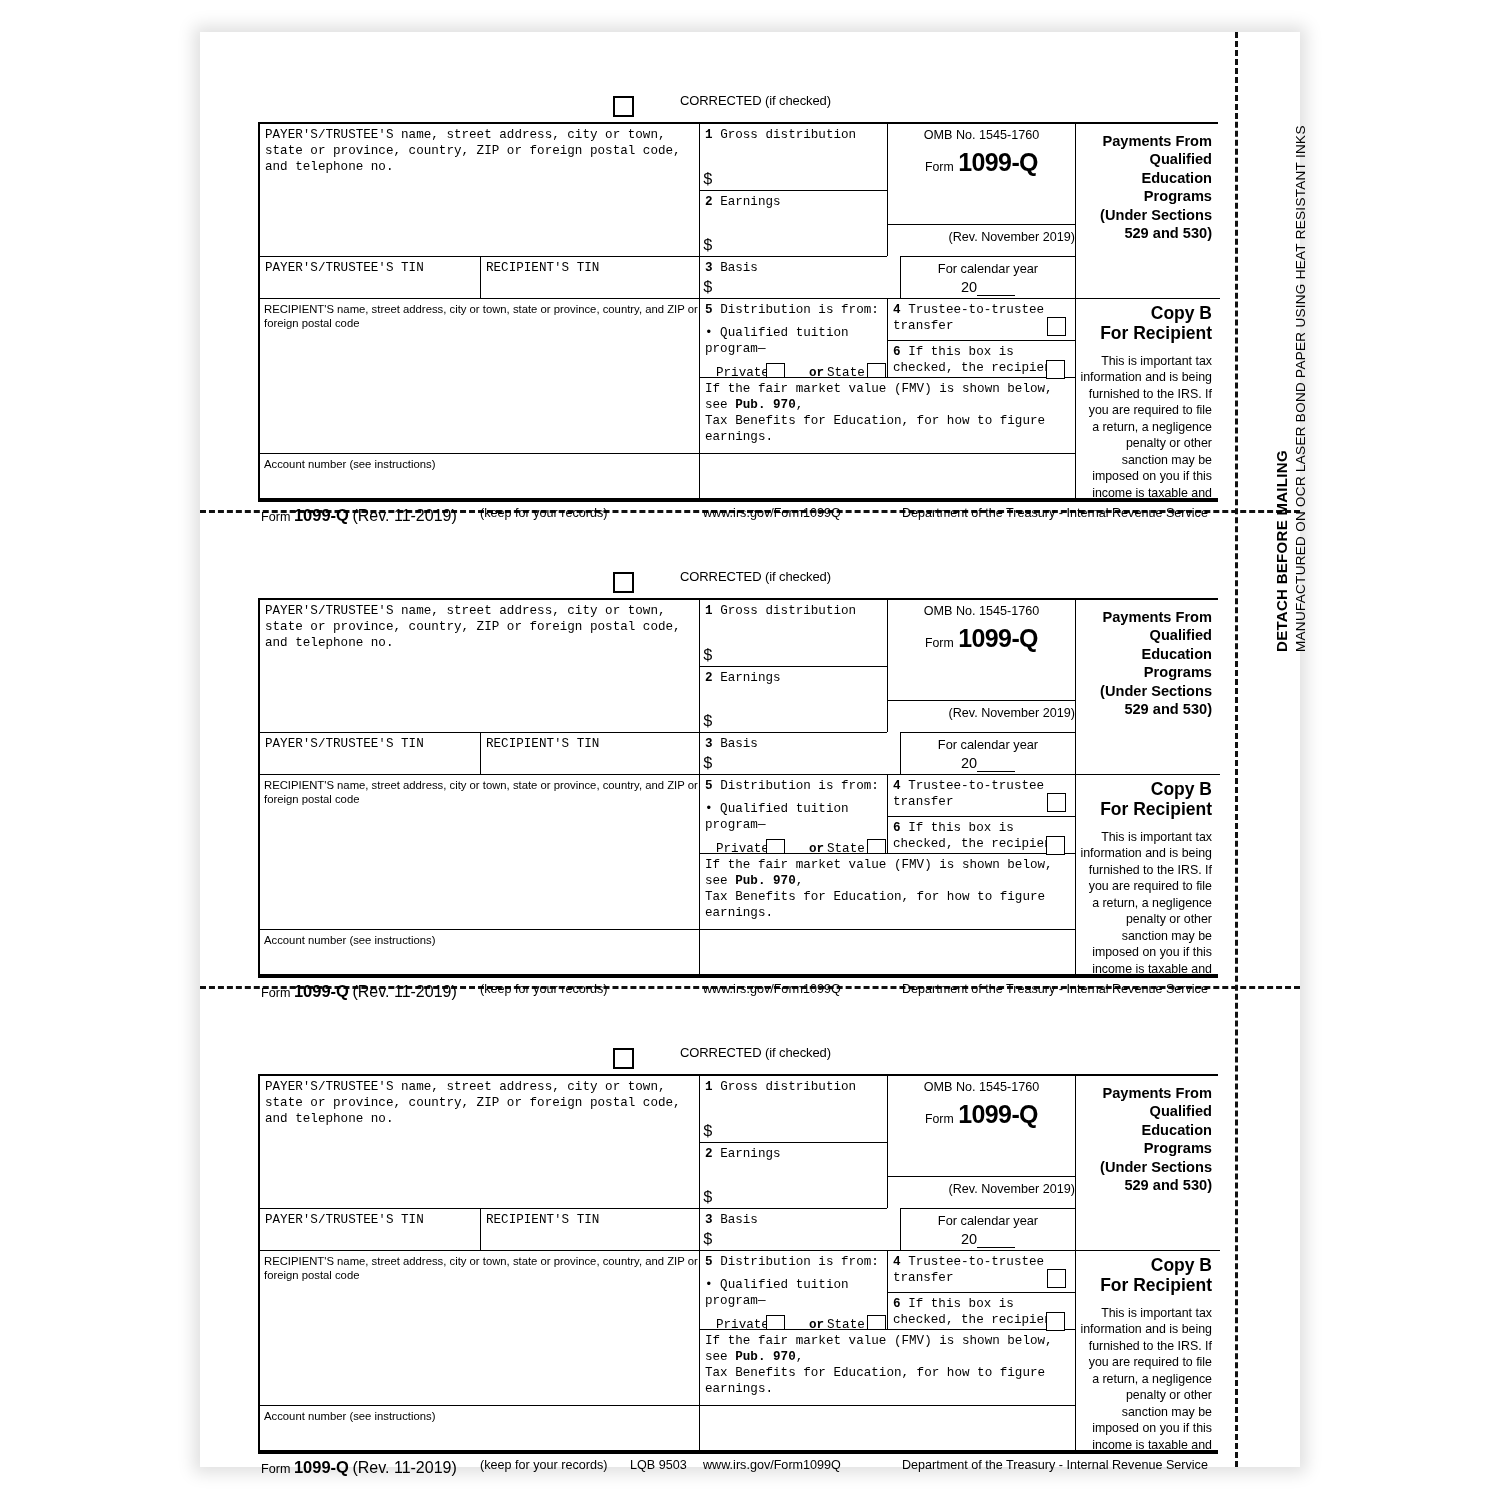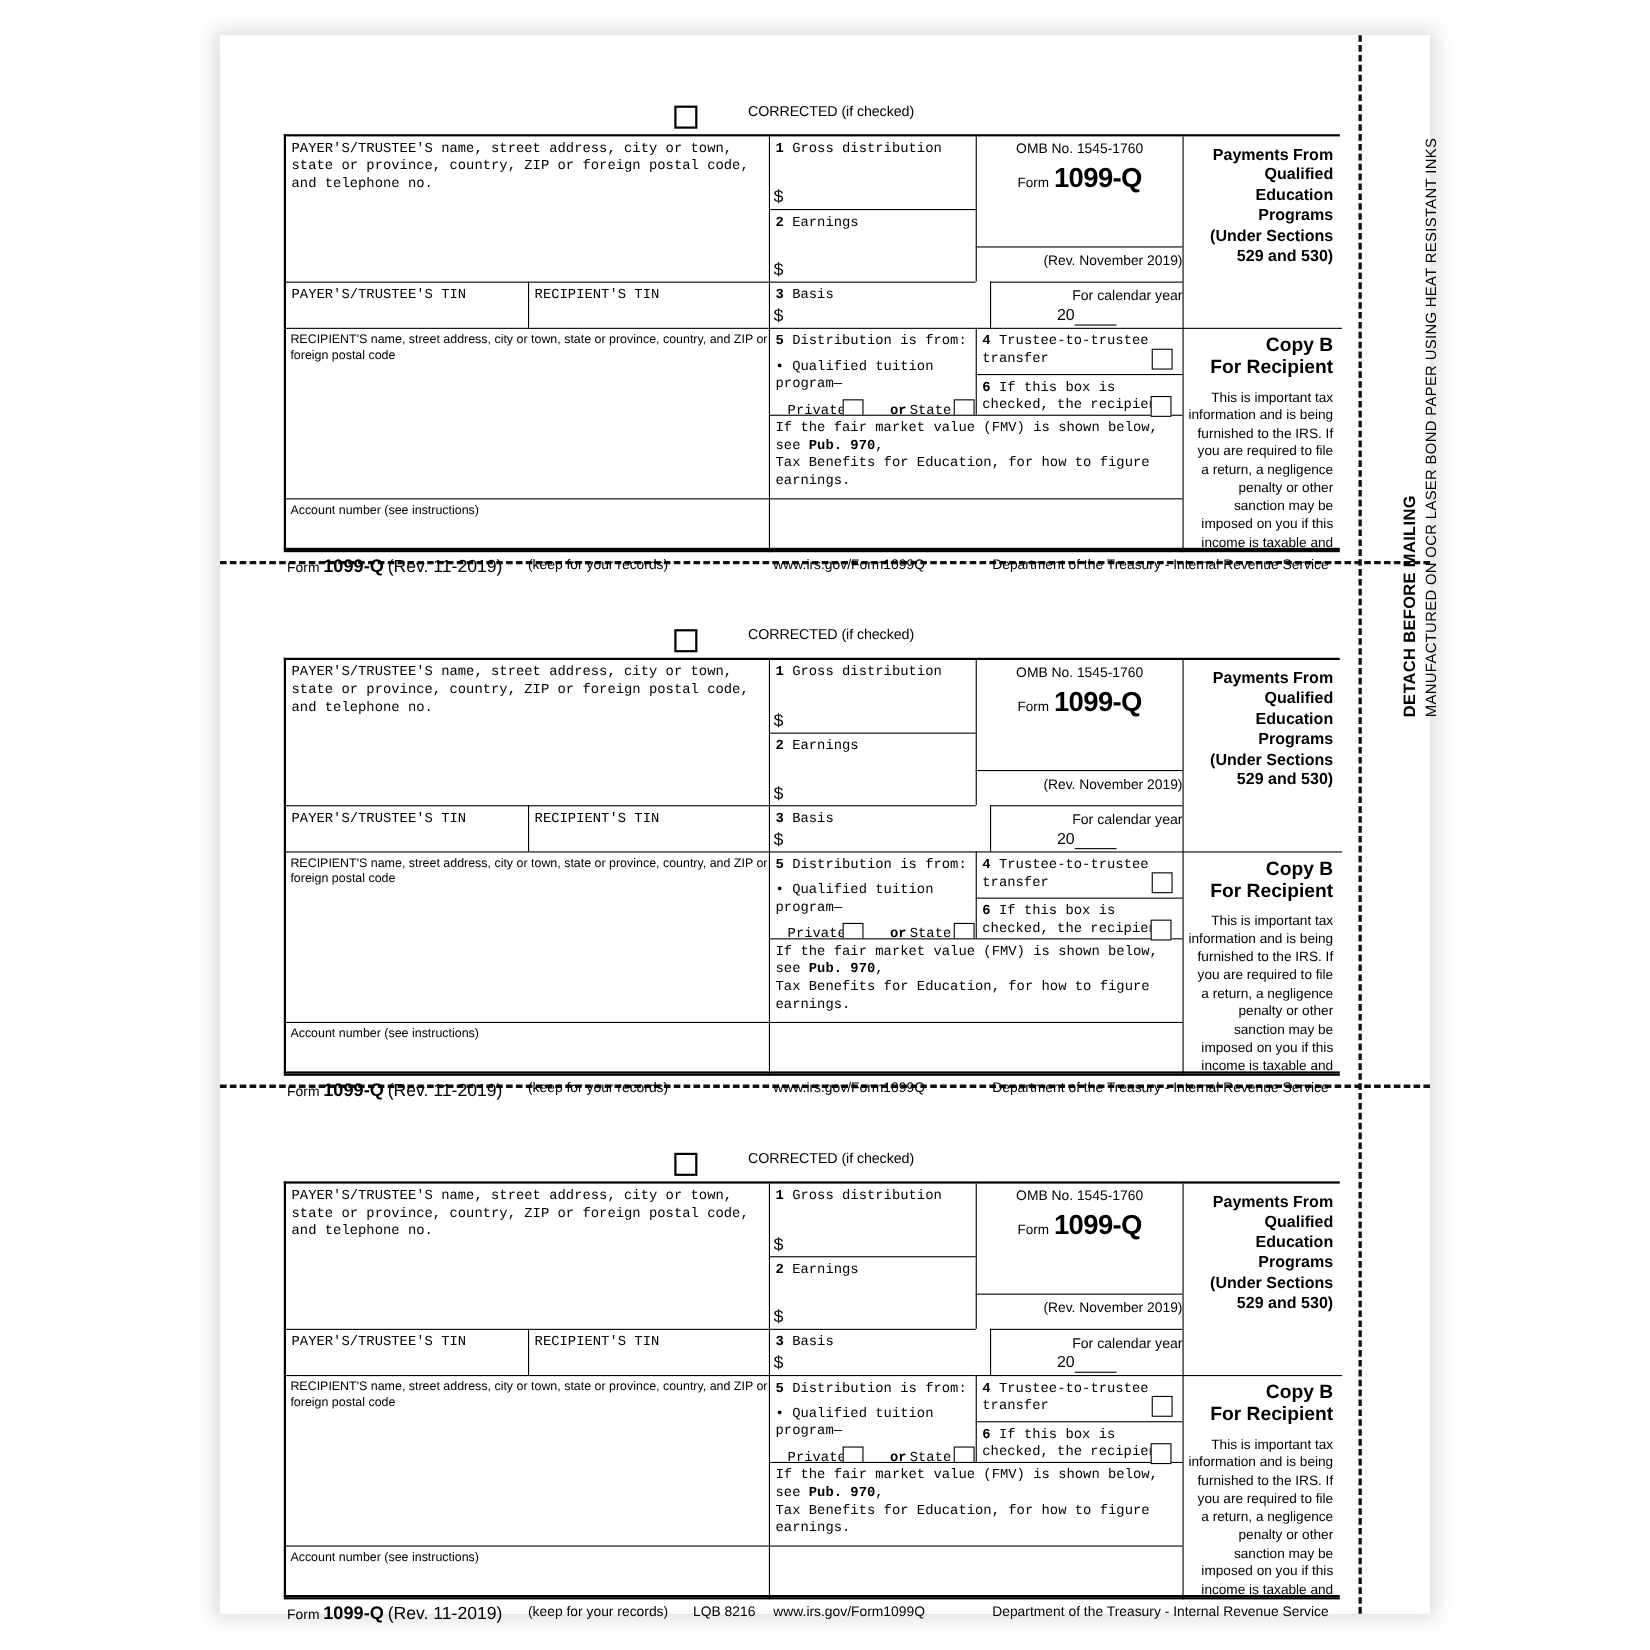--- a/index.html
+++ b/index.html
@@ -137,21 +137,21 @@
   .form-num {
     font-size: 25px; font-weight: bold;
     letter-spacing: -0.6px;
   }
   .rev-line {
     font-size: 12.6px;
     text-align: right;
     padding-top: 5px;
   }
   .cal-title {
-    font-size: 12.8px; text-align: right; padding-top: 4px;
+    font-size: 12.8px; text-align: center; padding-top: 4px;
   }
   .cal-val {
     font-size: 14.5px; text-align: center; padding-top: 3px;
   }
   .cal-val u { text-decoration: none; border-bottom: 1.6px solid #000; padding: 0 17px; }
   
   .title-block {
     text-align: right;
     padding: 8px 8px 0 4px;
     font-size: 14.6px;
@@ -566,19 +566,19 @@
       </div>
     </div>
 
     <div class="footer">
       <div class="f-item" style="left:3px">
         <span class="f-form-word">Form</span>
         <span class="f-form-num">1099-Q</span>
         <span class="f-rev">(Rev. 11-2019)</span>
       </div>
       <div class="f-item" style="left:222px">(keep for your records)</div>
-      <div class="f-item part-code" style="left:372px">LQB  8216</div>
+      <div class="f-item part-code" style="left:372px">LQB  9503</div>
       <div class="f-item url" style="left:445px">www.irs.gov/Form1099Q</div>
       <div class="f-item" style="left:644px">Department of the Treasury - Internal Revenue Service</div>
     </div>
   </div>
     </div>
 </div>
 
 </body></html>

